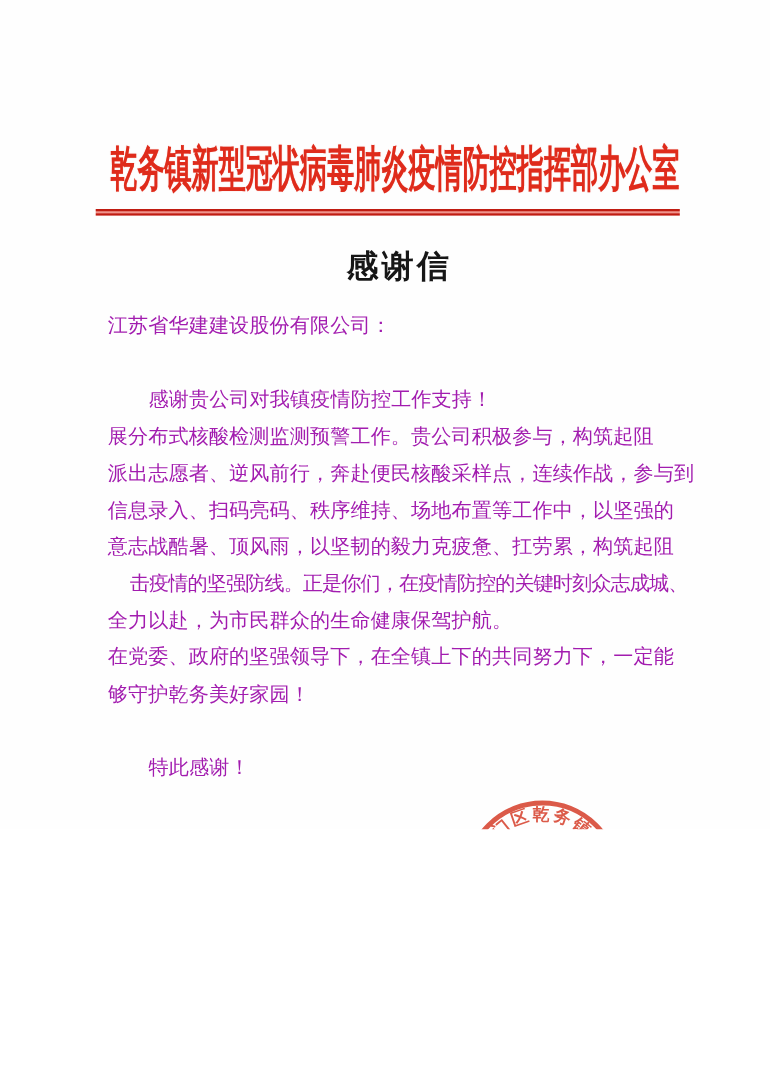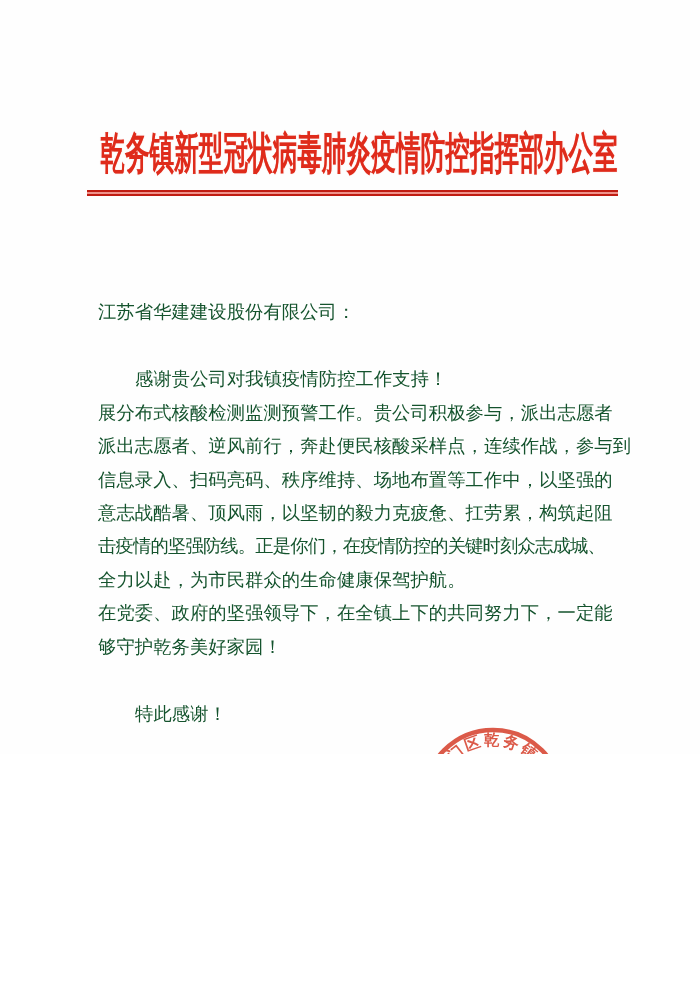--- a/index.html
+++ b/index.html
@@ -50,34 +50,34 @@
     font-size: 29px;
     line-height: 38px;
     font-weight: bold;
     letter-spacing: 3px;
     color: #161616;
   }
 
   
   .letter-body {
     position: absolute;
-    top: 296px;
+    top: 280px;
     left: 98px;
     width: 522px;
     font-size: 18.3px;
-    color: #14532d;
+    color: #a21caf;
   }
   .line {
     height: 33.4px;
     line-height: 33.4px;
     white-space: nowrap;
     letter-spacing: 0.1px;
   }
   .line.indent { padding-left: 37px; margin-top: 34px; }
-  .line.tight  { letter-spacing: -0.8px; }
+  .line.tight  { letter-spacing: -0.8px; margin-left: 20px; }
 
   
   .signature {
     position: absolute;
     top: 761px;
     left: 322px;
     width: 300px;
     text-align: right;
     font-size: 19px;
     color: #2b2b2b;
@@ -102,25 +102,26 @@
   .seal svg { width: 144px; height: 144px; display: block; filter: blur(0.3px); }
 </style>
 </head>
 <body>
 
 <div class="page">
 
   <h1 class="letterhead-title">乾务镇新型冠状病毒肺炎疫情防控指挥部办公室</h1>
   <div class="letterhead-rule"></div>
 
+  <h2 class="letter-title">感谢信</h2>
 
   <div class="letter-body">
     <div class="line">江苏省华建建设股份有限公司：</div>
     <div class="line indent">感谢贵公司对我镇疫情防控工作支持！</div>
-    <div class="line">展分布式核酸检测监测预警工作。贵公司积极参与，派出志愿者</div>
+    <div class="line">展分布式核酸检测监测预警工作。贵公司积极参与，构筑起阻</div>
     <div class="line">派出志愿者、逆风前行，奔赴便民核酸采样点，连续作战，参与到</div>
     <div class="line">信息录入、扫码亮码、秩序维持、场地布置等工作中，以坚强的</div>
     <div class="line">意志战酷暑、顶风雨，以坚韧的毅力克疲惫、扛劳累，构筑起阻</div>
     <div class="line tight">击疫情的坚强防线。正是你们，在疫情防控的关键时刻众志成城、</div>
     <div class="line">全力以赴，为市民群众的生命健康保驾护航。</div>
     <div class="line">在党委、政府的坚强领导下，在全镇上下的共同努力下，一定能</div>
     <div class="line">够守护乾务美好家园！</div>
     <div class="line indent">特此感谢！</div>
   </div>
 

